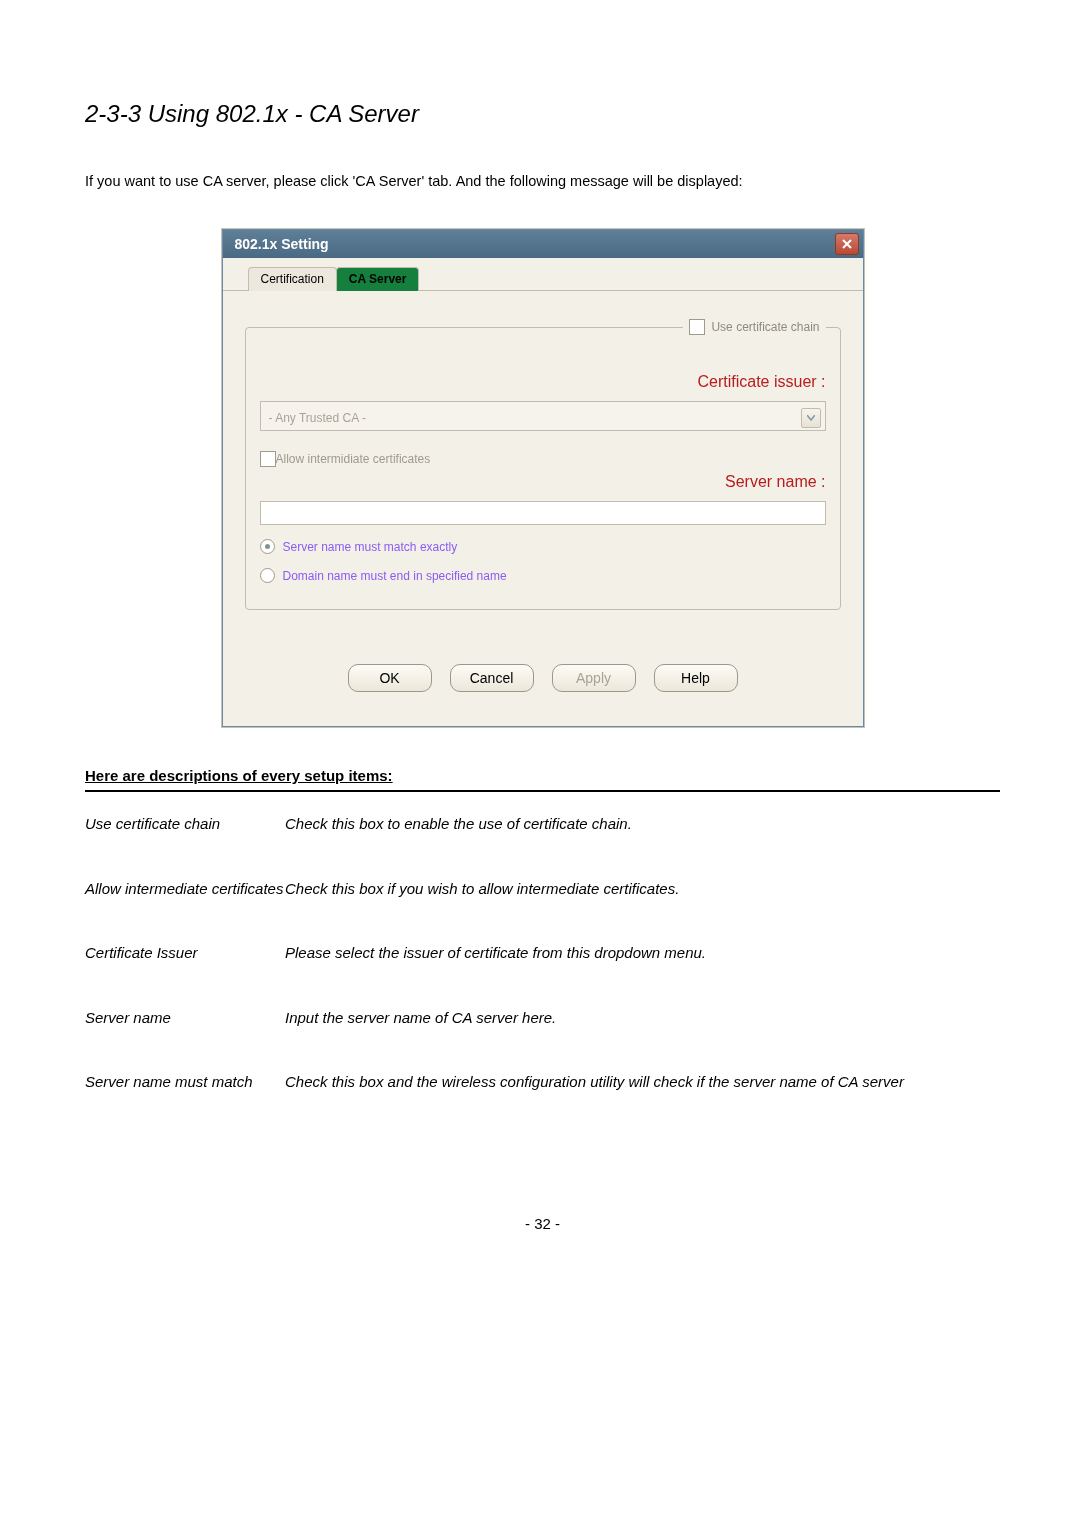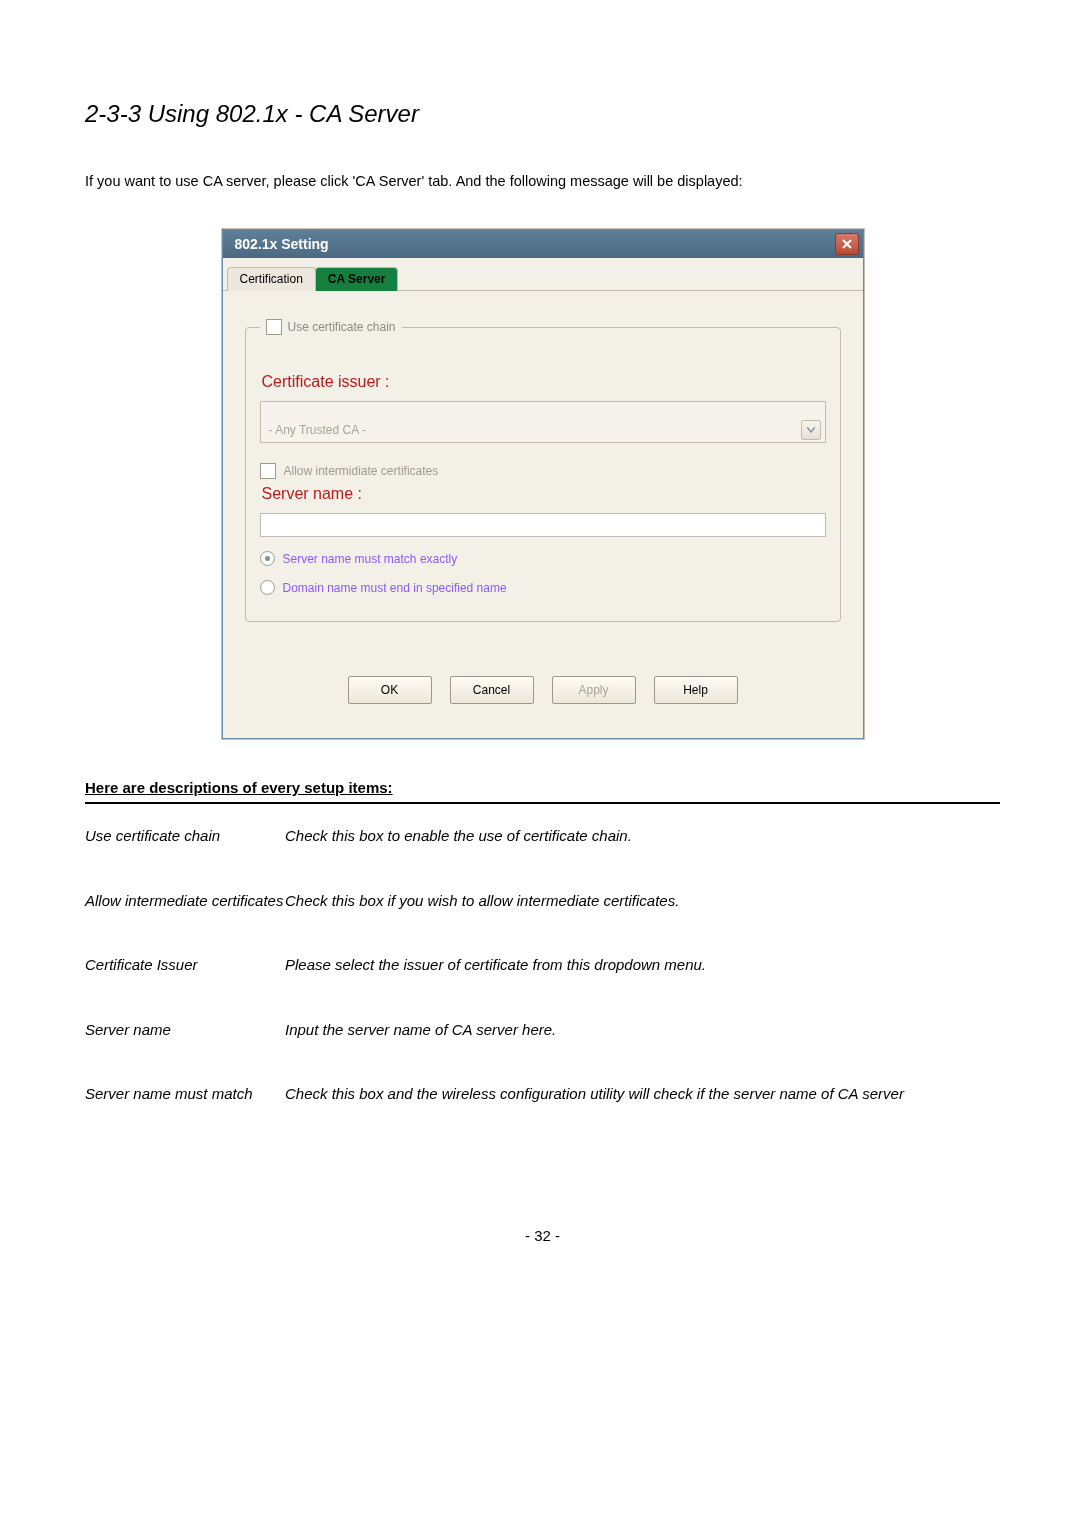--- a/index.html
+++ b/index.html
@@ -22,20 +22,21 @@
     font-size: 14.5px;
     margin: 0 0 40px 0;
   }
   
   .dialog {
     width: 640px;
     margin: 0 auto 40px;
     border: 1px solid #6b8aa3;
     background: #f3f0e8;
     box-shadow: 0 0 0 1px #c8c2b4;
+    text-align: right;
   }
   .titlebar {
     display: flex;
     align-items: center;
     height: 28px;
     background: linear-gradient(#5f7e97, #4a6a83);
     padding: 0 4px 0 12px;
     color: #fff;
     font-size: 14px;
     font-weight: bold;
@@ -48,21 +49,21 @@
     border: 1px solid #8a3a28;
     border-radius: 3px;
     display: flex;
     align-items: center;
     justify-content: center;
   }
   .close-btn svg { width: 10px; height: 10px; }
   .tabstrip {
     display: flex;
     align-items: flex-end;
-    padding: 8px 10px 0 4px;
+    padding: 8px 10px 0 25px;
     gap: 0;
     border-bottom: 1px solid #c2bcae;
   }
   .tab {
     padding: 4px 12px 5px;
     font-size: 12px;
     border: 1px solid #c2bcae;
     background: #ece8dd;
     border-bottom: none;
     border-radius: 4px 4px 0 0;
@@ -105,39 +106,38 @@
     color: #b91c1c;
     margin: 16px 0 10px 2px;
   }
   .select {
     display: flex;
     align-items: center;
     justify-content: space-between;
     height: 24px;
     border: 1px solid #c2bcae;
     background: #f6f3ec;
-    padding: 16px 4px 0 8px;
+    padding: 4px 4px 0 8px;
     font-size: 12px;
     color: #a8a396;
   }
   .select .chev {
     width: 18px;
     height: 18px;
     border: 1px solid #c2bcae;
     border-radius: 2px;
     display: flex;
     align-items: center;
     justify-content: center;
     background: linear-gradient(#f7f4ec, #e6e2d6);
   }
   .select .chev svg { width: 8px; height: 6px; }
   .inline-cb {
     display: flex;
     align-items: center;
-    gap: 8px;
     font-size: 12px;
     color: #9f9a8e;
     margin-top: 20px;
   }
   .text-input {
     height: 24px;
     border: 1px solid #c2bcae;
     background: #ffffff;
     width: 100%;
     box-sizing: border-box;
@@ -169,23 +169,23 @@
   .btn-row {
     display: flex;
     justify-content: center;
     gap: 18px;
     padding: 14px 0 16px;
   }
   .btn {
     min-width: 82px;
     height: 26px;
     border: 1px solid #9c978a;
-    border-radius: 2px;
+    border-radius: 10px;
     background: linear-gradient(#fdfbf5, #ece7da);
-    font-size: 12px;
+    font-size: 14px;
     display: flex;
     align-items: center;
     justify-content: center;
   }
   .btn.disabled { color: #a8a396; }
   
   .desc-head {
     font-weight: bold;
     font-size: 15px;
     margin: 0 0 6px 0;

